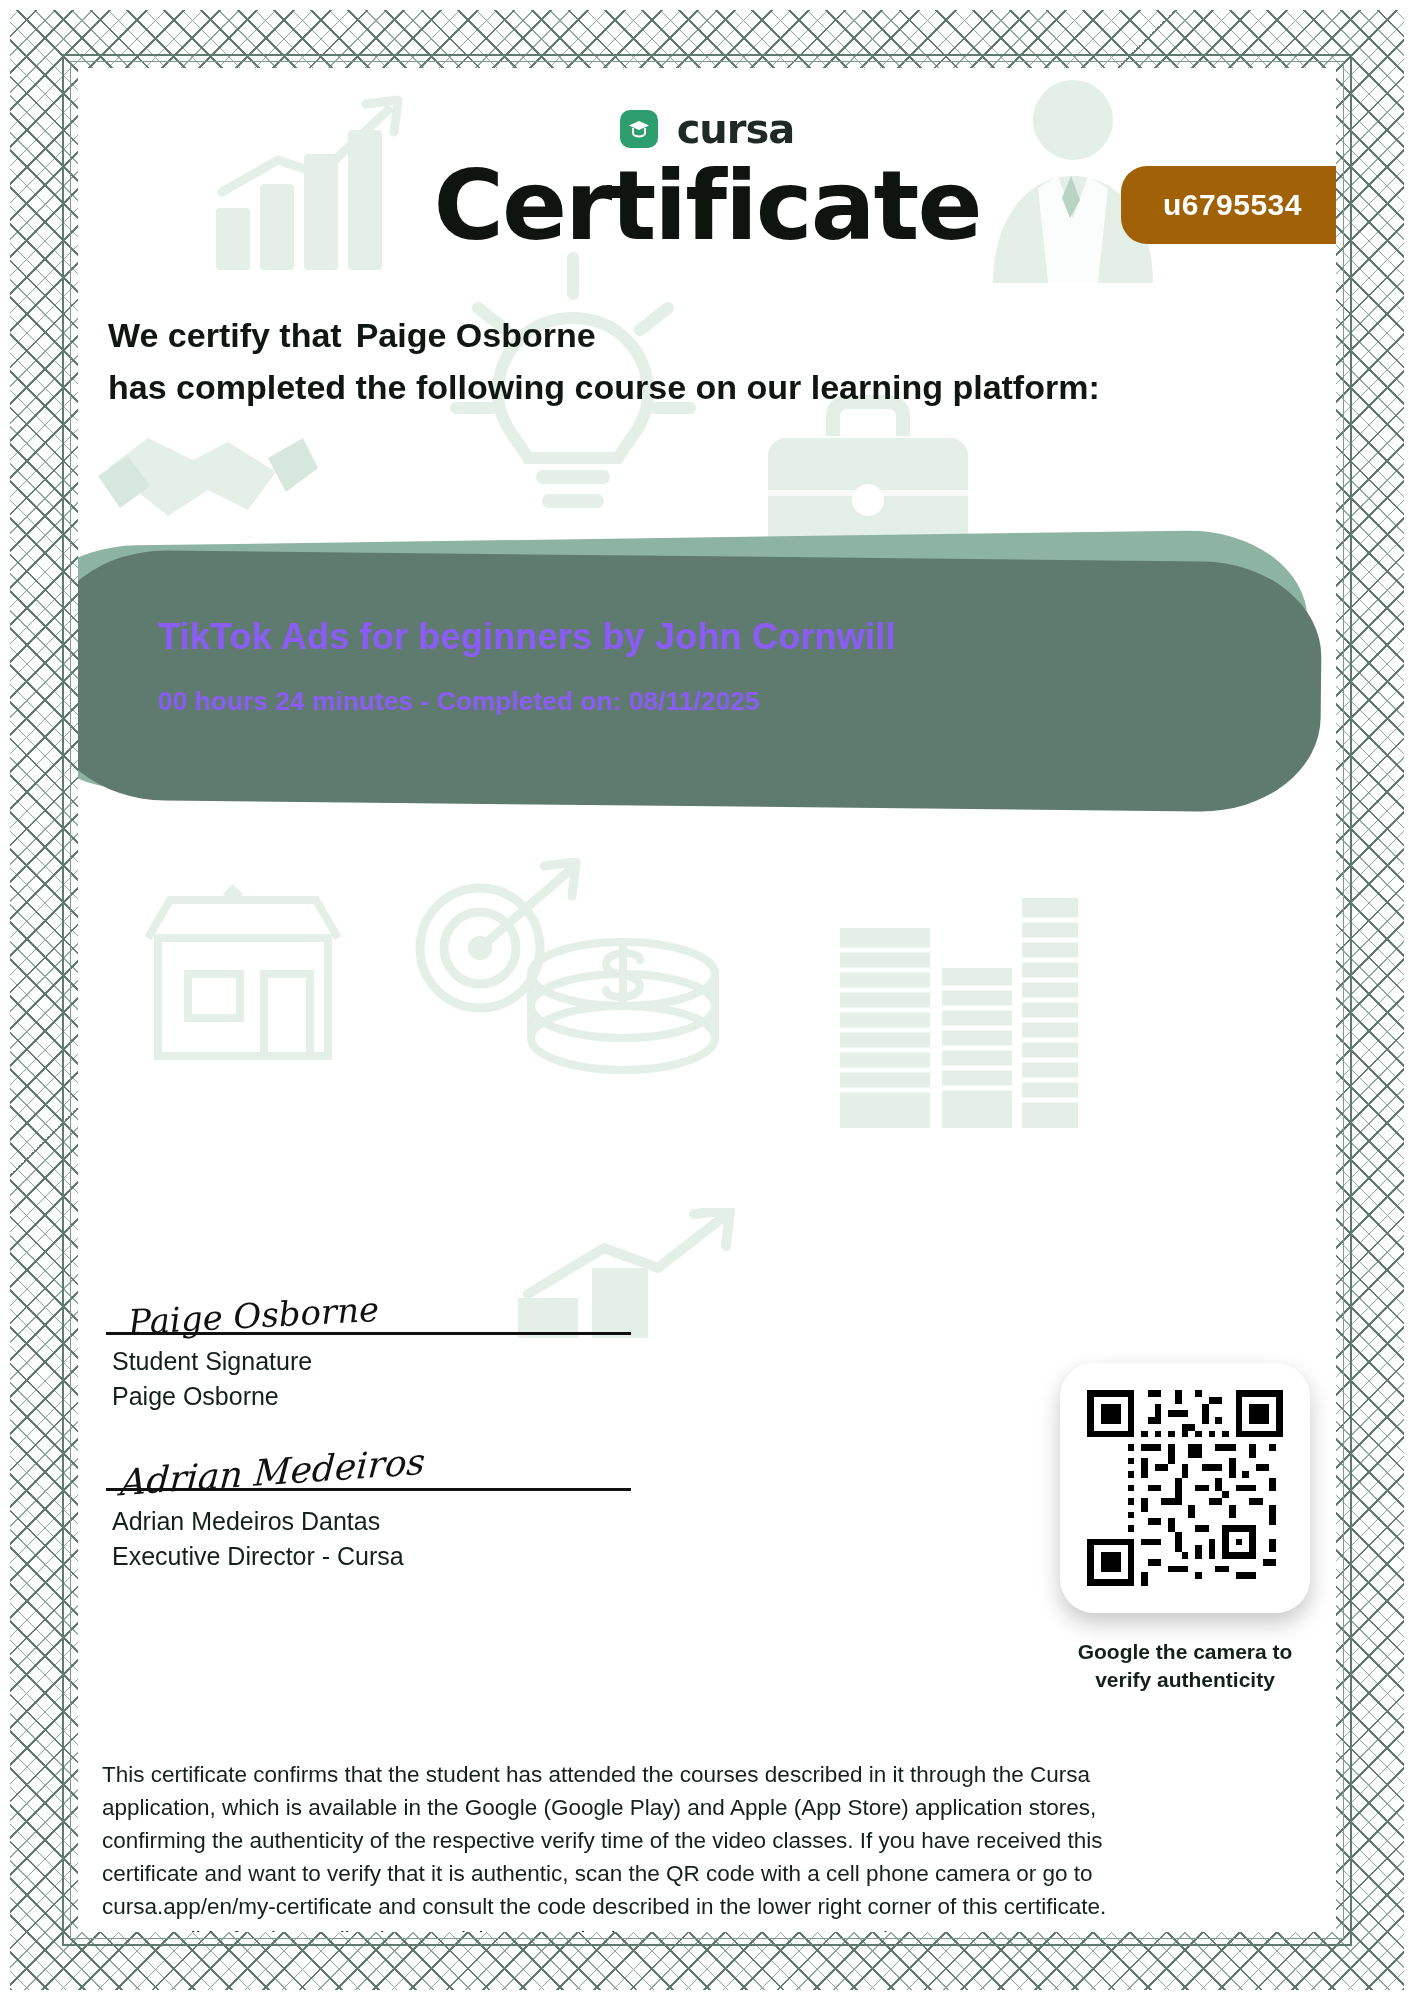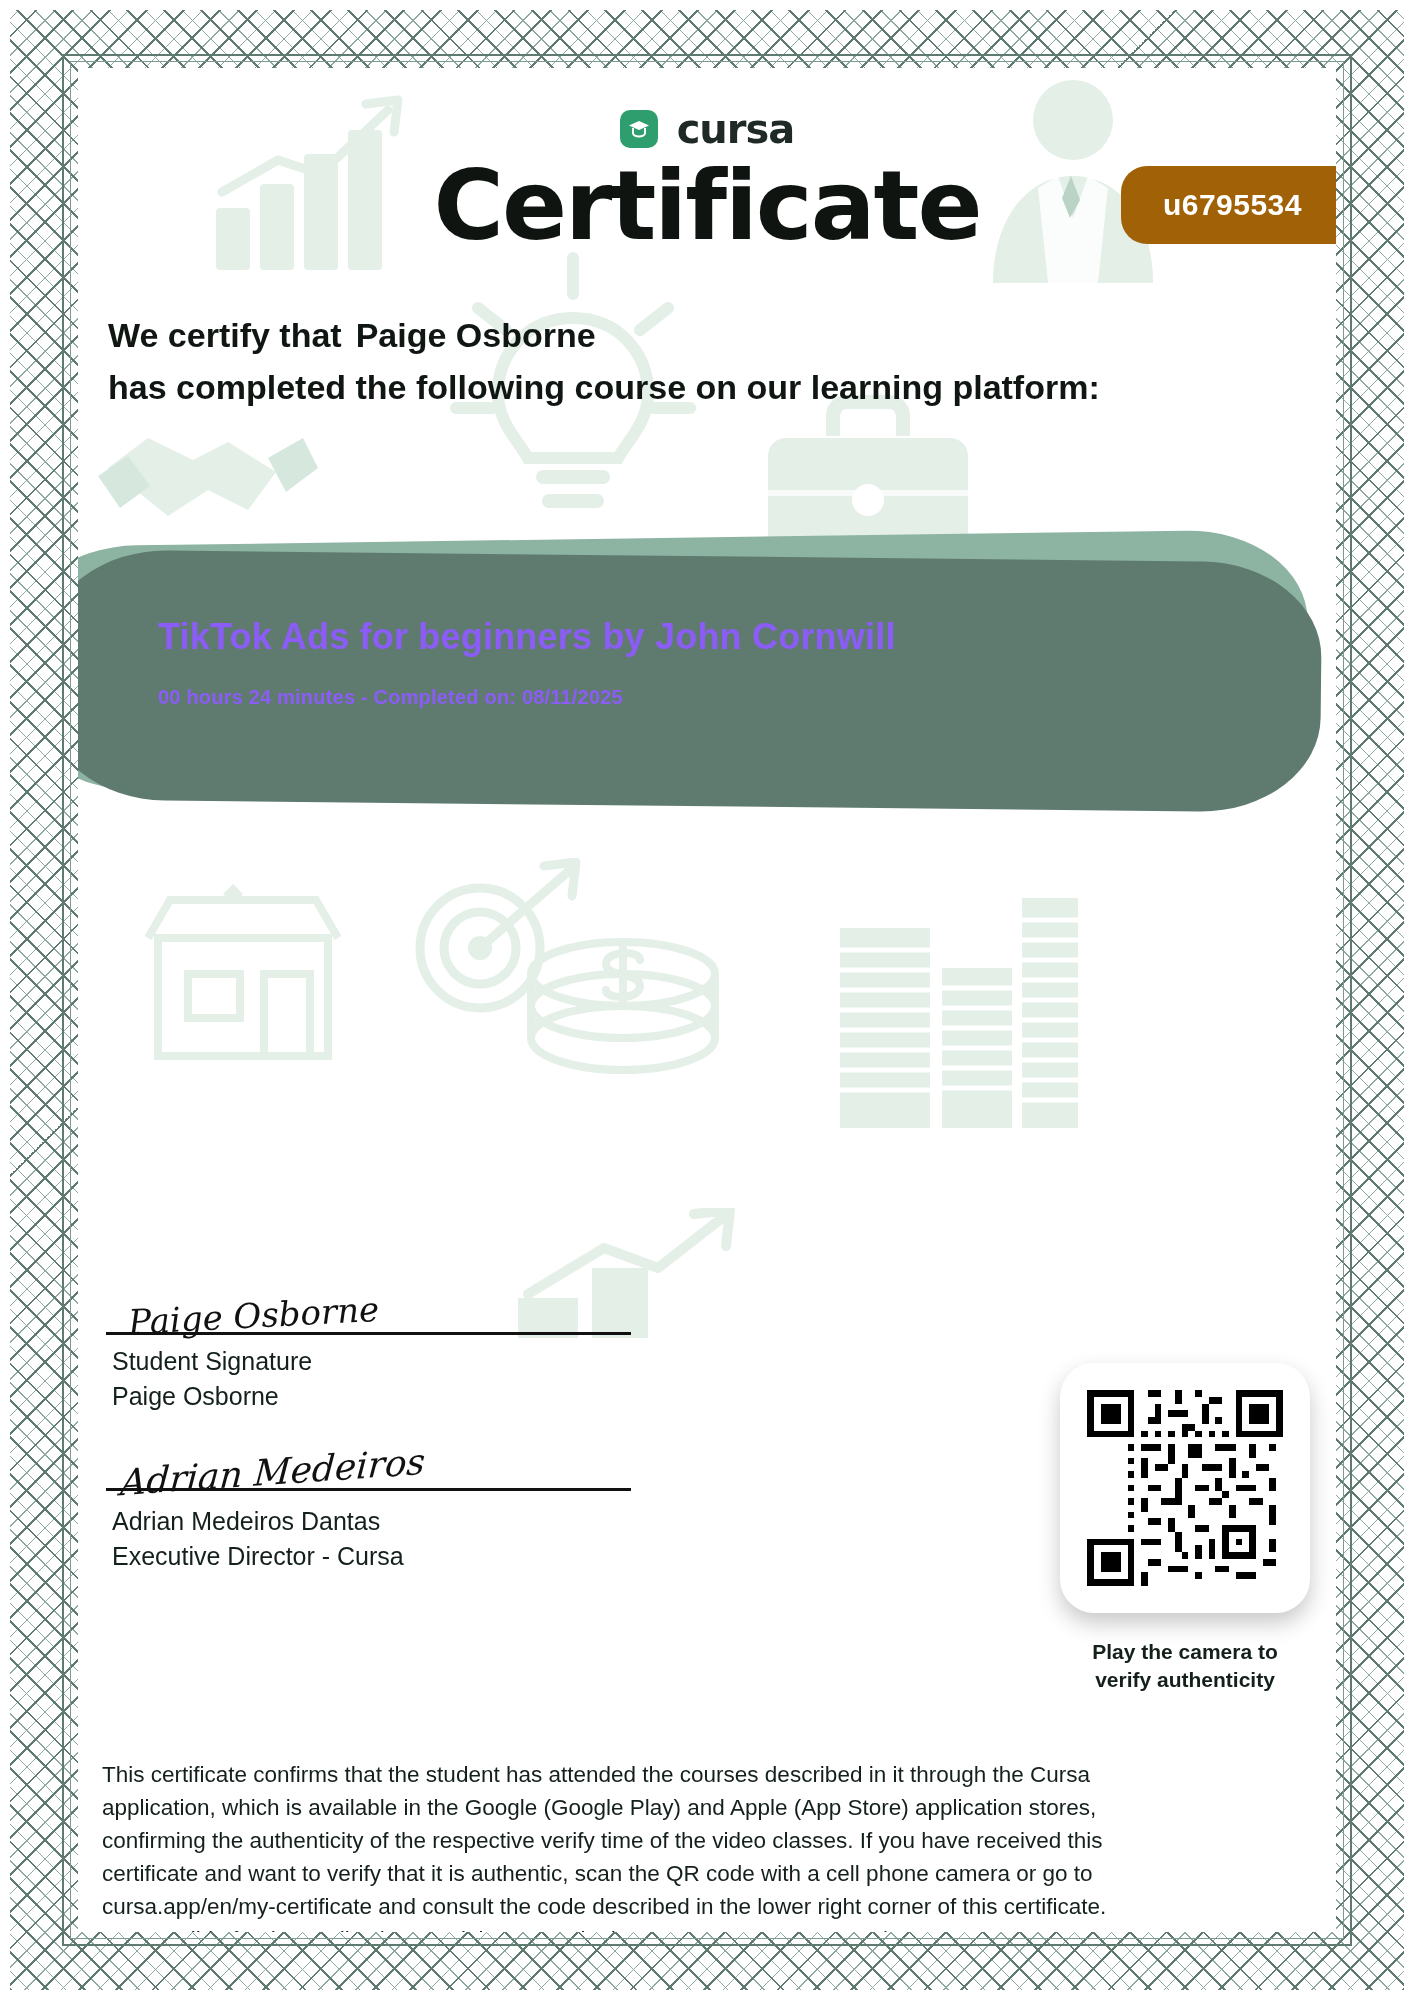--- a/index.html
+++ b/index.html
@@ -191,21 +191,21 @@
     left: 150px;
     top: 78px;
     color: #8b5cf6;
   }
   .banner-course {
     font-size: 36px;
     font-weight: 700;
     letter-spacing: 0.2px;
   }
   .banner-meta {
-    font-size: 20px;
+    font-size: 26px;
     font-weight: 700;
     margin-top: 28px;
     letter-spacing: 0.2px;
   }
 
   
   .sig-block {
     position: absolute;
     left: 28px;
     top: 1220px;
@@ -524,21 +524,21 @@
             <rect x="26" y="25" width="2" height="1"></rect>
           <rect x="8" y="27" width="1" height="2"></rect>
             <rect x="14" y="24" width="1" height="1"></rect>
           <rect x="20" y="15" width="1" height="1"></rect>
             <rect x="23" y="12" width="1" height="1"></rect>
         </g>
       </svg>
     </div>
 
     <div class="qr-caption">
-      <div>Play the camera to</div>
+      <div>Google the camera to</div>
       <div>verify authenticity</div>
     </div>
 
     <div class="disclaimer">
       <p>This certificate confirms that the student has attended the courses described in it through the Cursa</p>
       <p>application, which is available in the Google (Google Play) and Apple (App Store) application stores,</p>
       <p>confirming the authenticity of the respective verify time of the video classes. If you have received this</p>
       <p>certificate and want to verify that it is authentic, scan the QR code with a cell phone camera or go to</p>
       <p>cursa.app/en/my-certificate and consult the code described in the lower right corner of this certificate.</p>
       <p>Responsible for the application: Medeiros Tecnologia LTDA. CNPJ 24.471.978/0001-08.</p>

